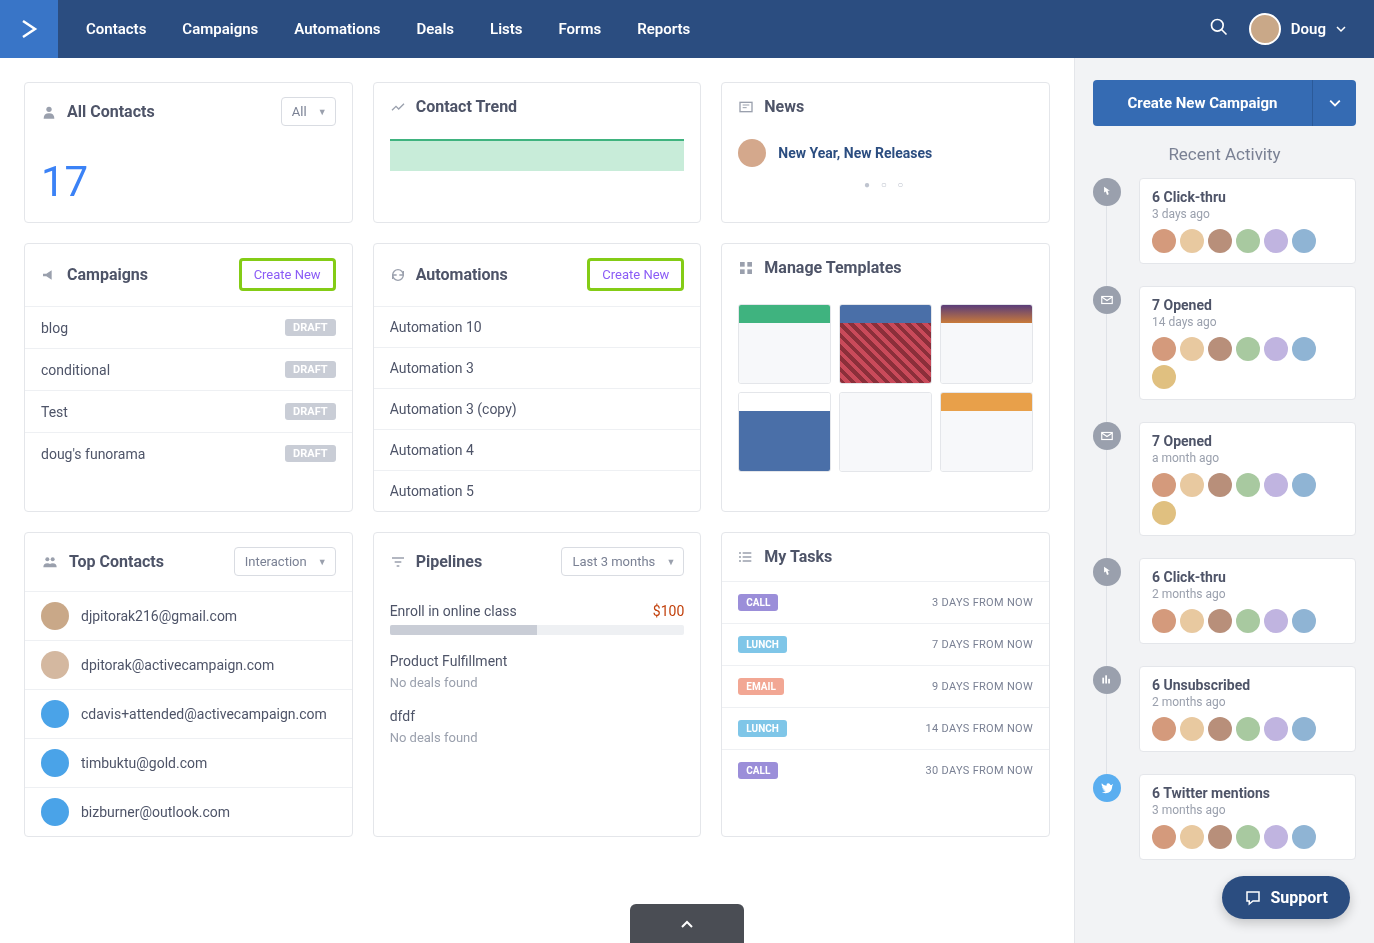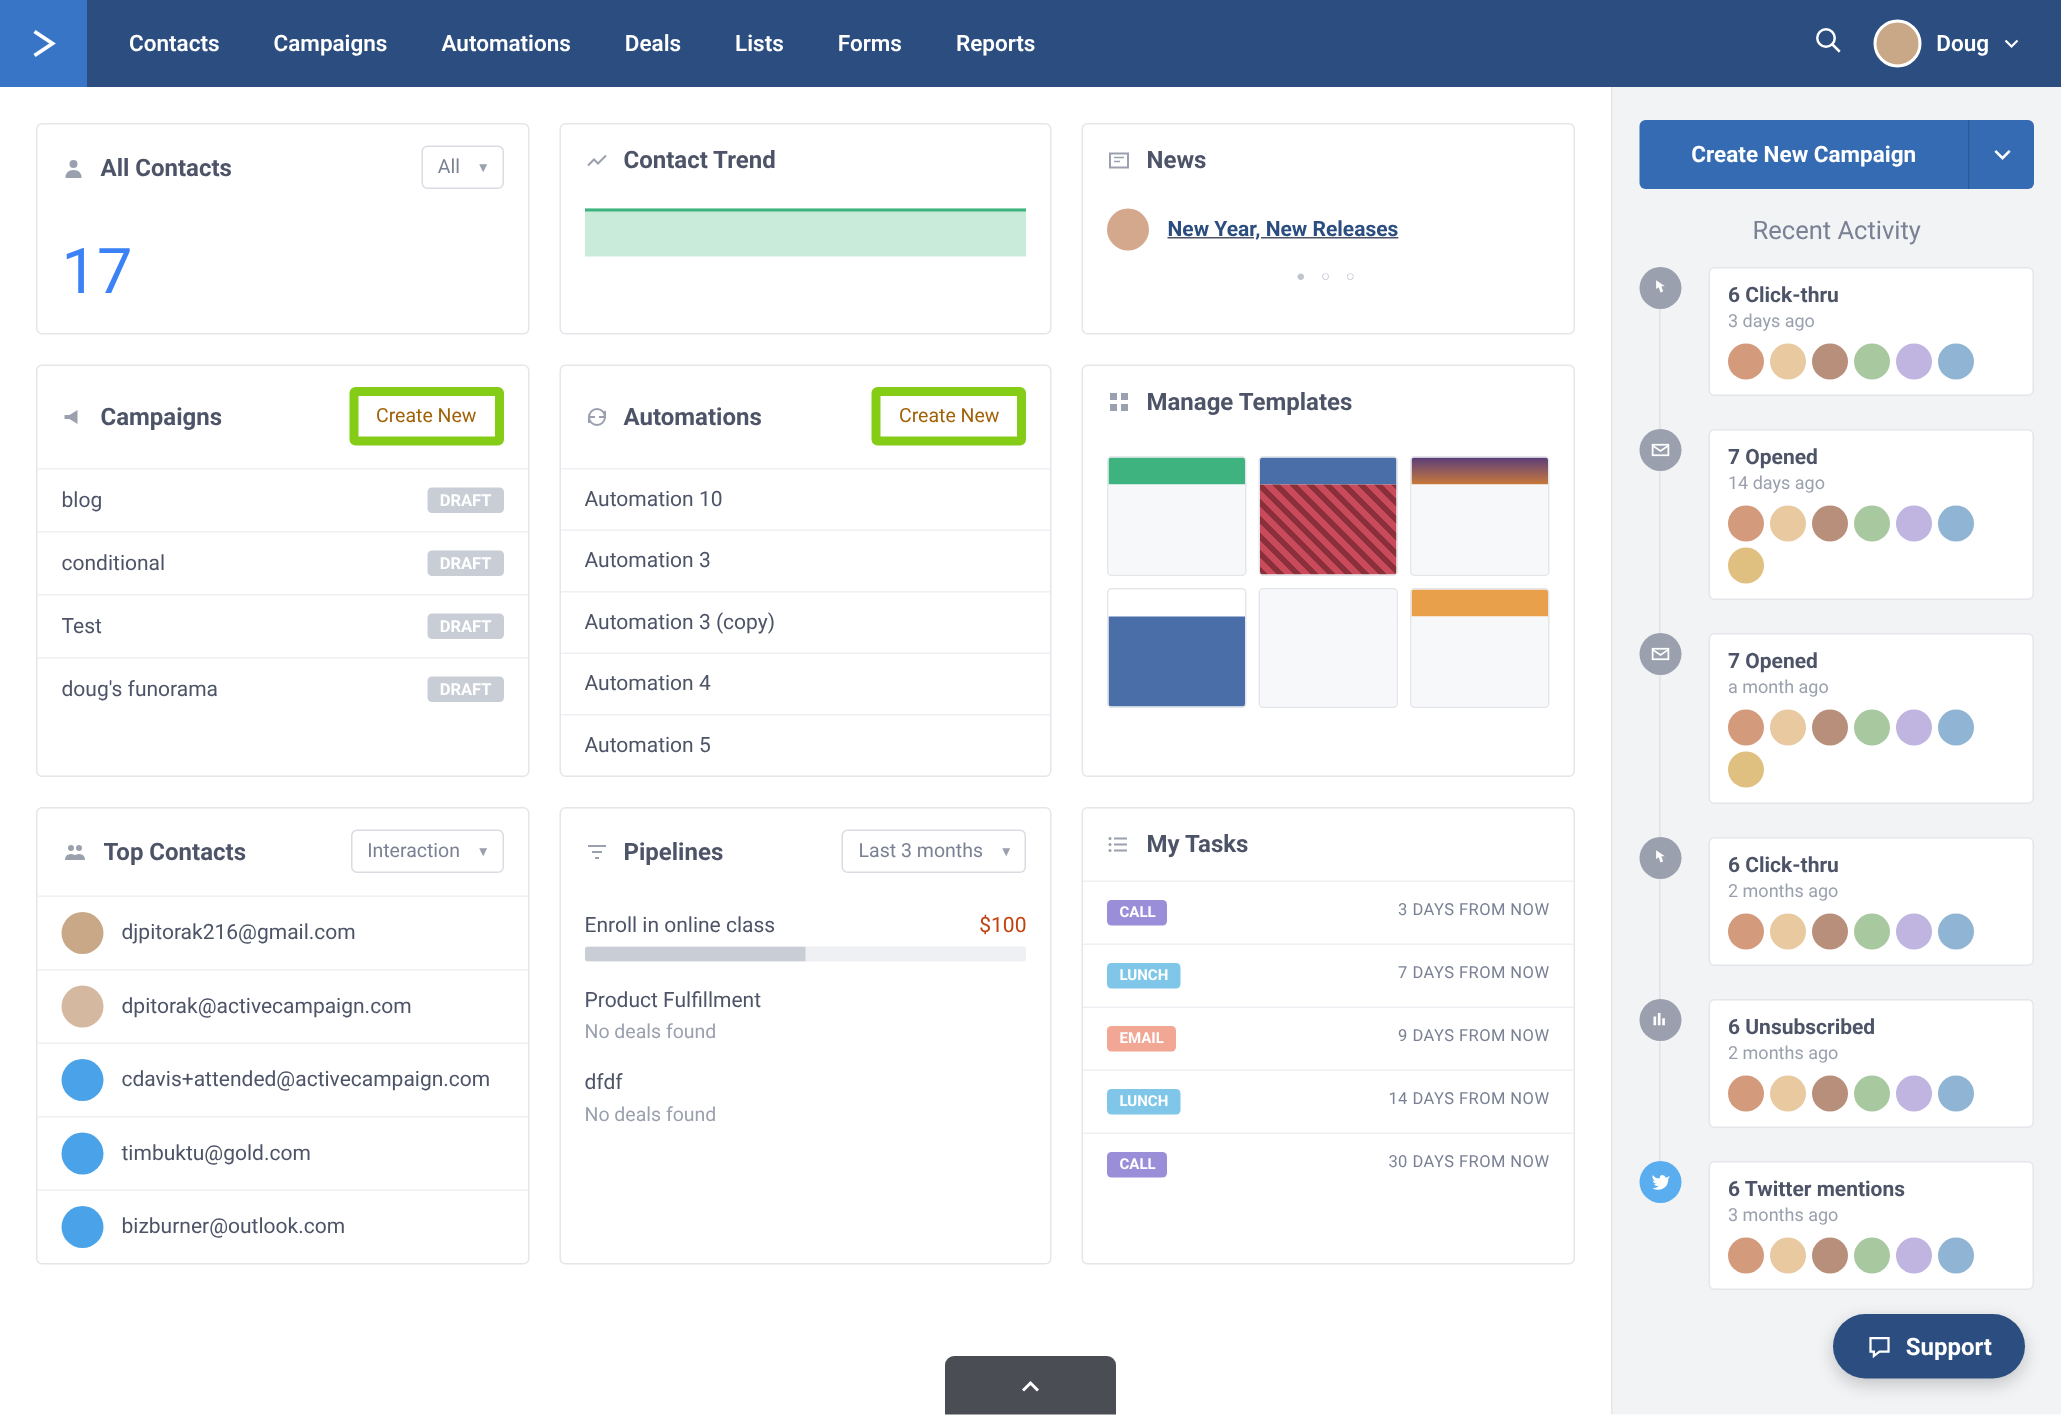--- a/index.html
+++ b/index.html
@@ -15,46 +15,46 @@
 .user span { font-weight:600; font-size:15px; }
 .layout { display:flex; }
 .main { flex:1; padding:24px; display:grid; grid-template-columns:repeat(3,1fr); gap:20px; align-content:start; }
 .card { border:1px solid #e4e6ea; border-radius:4px; background:#fff; }
 .card-h { padding:14px 16px; display:flex; align-items:center; gap:10px; border-bottom:1px solid transparent; }
 .card-h .icon { color:#9aa0ad; display:flex; }
 .card-h .ttl { font-weight:700; font-size:16px; color:#4e5468; }
 .card-h .rctl { margin-left:auto; }
 .select { border:1px solid #d9dce2; border-radius:4px; padding:6px 28px 6px 10px; font-size:13px; color:#7a8194; background:#fff; position:relative; cursor:pointer; }
 .select::after { content:"▼"; font-size:9px; position:absolute; right:8px; top:50%; transform:translateY(-50%); color:#9aa0ad; }
-.btn-outline { border:6px solid #84cc16; border-radius:4px; padding:6px 12px; font-size:13px; color:#a16207; background:#fff; cursor:pointer; }
+.btn-outline { border:3px solid #84cc16; border-radius:4px; padding:6px 12px; font-size:13px; color:#8b5cf6; background:#fff; cursor:pointer; }
 .contacts-count { font-size:42px; font-weight:400; color:#3b82f6; padding:0 16px 16px;margin-top:16px; }
 .trend-body { padding:8px 16px 22px; }
 .trend-chart { height:32px; background:#c8ecd9; border-top:2px solid #3fb37f; }
 .news-body { padding:8px 16px 16px; }
-.news-row { display:flex; align-items:center; gap:12px;text-decoration:underline; }
+.news-row { display:flex; align-items:center; gap:12px; }
 .news-row .av { width:28px; height:28px; border-radius:50%; background:#d4a88c; }
 .news-row a { color:#2b4d80; font-weight:700; font-size:14px; cursor:pointer; }
 .dots { text-align:center; margin-top:12px; color:#bfc4cf; font-size:10px; letter-spacing:4px; }
 .list-row { display:flex; align-items:center; justify-content:space-between; padding:12px 16px; border-top:1px solid #eef0f3; font-size:14px; color:#4e5468; cursor:pointer; }
 .list-row:first-child { border-top:1px solid #eef0f3; }
 .badge-draft { background:#c9cdd6; color:#fff; font-size:11px; font-weight:700; padding:2px 8px; border-radius:3px; }
 .template-grid { display:grid; grid-template-columns:repeat(3,1fr); gap:8px; padding:12px 16px 16px; }
 .tpl { height:80px; border:1px solid #e4e6ea; border-radius:3px; overflow:hidden; cursor:pointer; display:flex; flex-direction:column; }
 .tpl .t1 { height:18px; }
 .tpl .t2 { flex:1; background:#f7f8fa; }
 .contact-row { display:flex; align-items:center; gap:12px; padding:10px 16px; border-top:1px solid #eef0f3; font-size:14px; cursor:pointer; }
 .contact-row .av { width:28px; height:28px; border-radius:50%; background:#4aa3e8; }
 .pipe-body { padding:12px 16px; }
 .pipe-item { margin-bottom:18px; }
 .pipe-head { display:flex; justify-content:space-between; font-size:14px; color:#4e5468; margin-bottom:6px; }
 .pipe-head .val { color:#c2410c; }
 .pipe-bar { height:10px; background:#eef0f3; border-radius:2px; overflow:hidden; }
 .pipe-bar .fill { height:100%; background:#c9cdd6; width:50%; }
 .pipe-sub { font-size:13px; color:#9aa0ad; margin-top:4px; }
-.task-row { display:flex; justify-content:space-between; padding:12px 16px; border-top:1px solid #eef0f3; font-size:12px; }
+.task-row { display:flex; align-items:center; justify-content:space-between; padding:12px 16px; border-top:1px solid #eef0f3; font-size:12px; }
 .task-tag { font-size:10px; font-weight:700; color:#fff; padding:3px 8px; border-radius:3px; }
 .tag-call { background:#9b8ed9; }
 .tag-lunch { background:#7fc6e8; }
 .tag-email { background:#f2a794; }
 .task-when { color:#7a8194; font-size:11px; letter-spacing:0.3px; }
 .sidebar { width:300px; background:#f2f3f5; border-left:1px solid #e4e6ea; padding:22px 18px; min-height:calc(100vh - 58px); }
 .btn-primary { display:flex; width:100%; }
 .btn-primary .main-btn { flex:1; background:#356bb3; color:#fff; font-weight:700; font-size:15px; padding:14px; border:none; border-radius:4px 0 0 4px; cursor:pointer; }
 .btn-primary .dd { width:44px; background:#356bb3; border:none; border-left:1px solid #2b5a99; border-radius:0 4px 4px 0; color:#fff; cursor:pointer; display:flex; align-items:center; justify-content:center; }
 .ra-title { text-align:center; font-size:17px; color:#7a8194; margin:18px 0 14px; }

